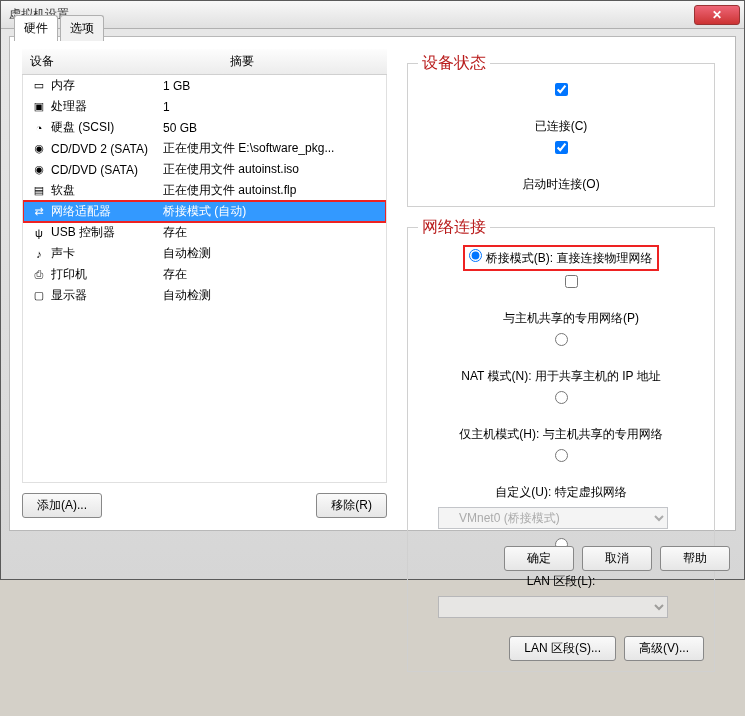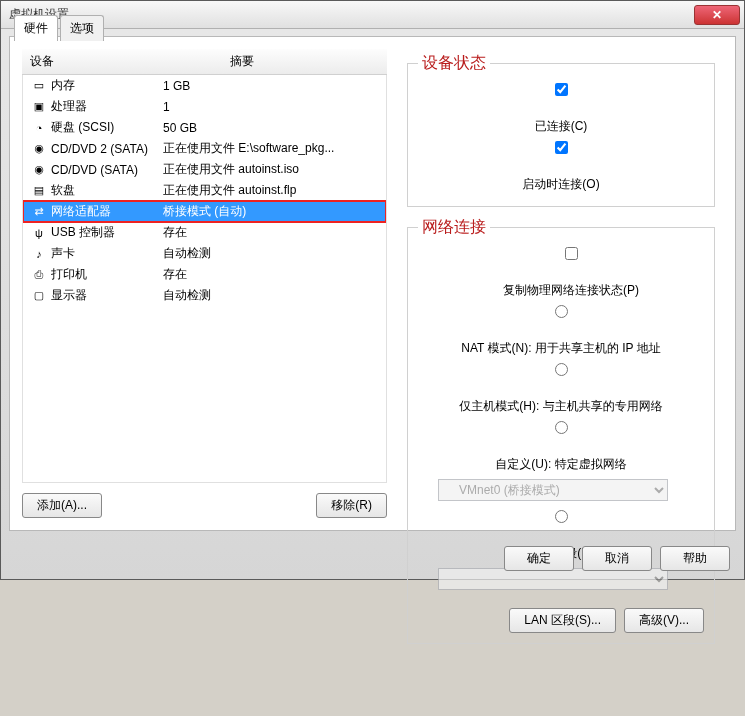--- a/index.html
+++ b/index.html
@@ -153,23 +153,29 @@
             <span>已连接(C)</span>
           </div>
           <div class="checkbox-row">
             <input type="checkbox" checked="" style="">
             <span>启动时连接(O)</span>
           </div>
         </fieldset>
 
         <fieldset>
           <legend>网络连接</legend>
+          <div class="radio-row">
+            <span class="right-highlight">
+              <input type="radio" name="nc" checked="" style="">
+              <span>桥接模式(B): 直接连接物理网络</span>
+            </span>
+          </div>
           <div class="checkbox-row sub-option">
             <input type="checkbox" style="">
-            <span>复制物理网络连接状态(P)</span>
+            <span>与主机共享的专用网络(P)</span>
           </div>
           <div class="radio-row">
             <input type="radio" name="nc" style="">
             <span>NAT 模式(N): 用于共享主机的 IP 地址</span>
           </div>
           <div class="radio-row">
             <input type="radio" name="nc" style="">
             <span>仅主机模式(H): 与主机共享的专用网络</span>
           </div>
           <div class="radio-row">

